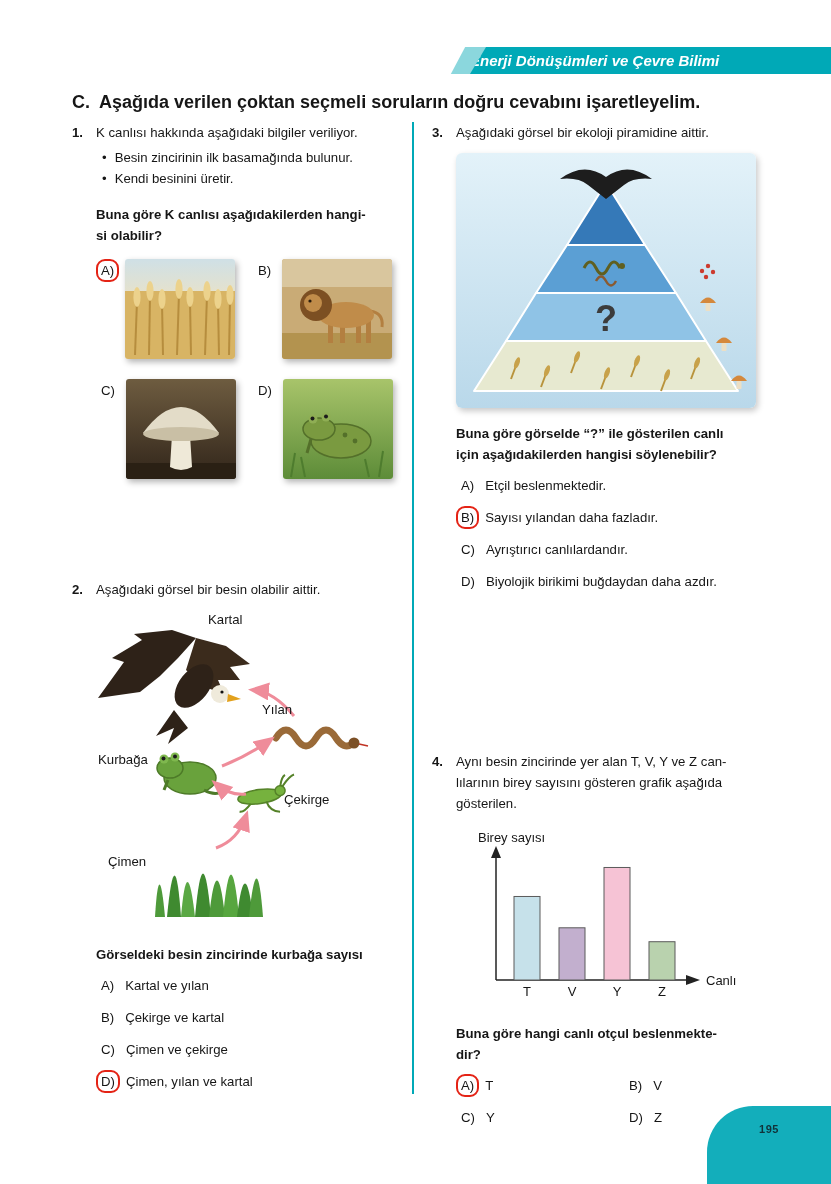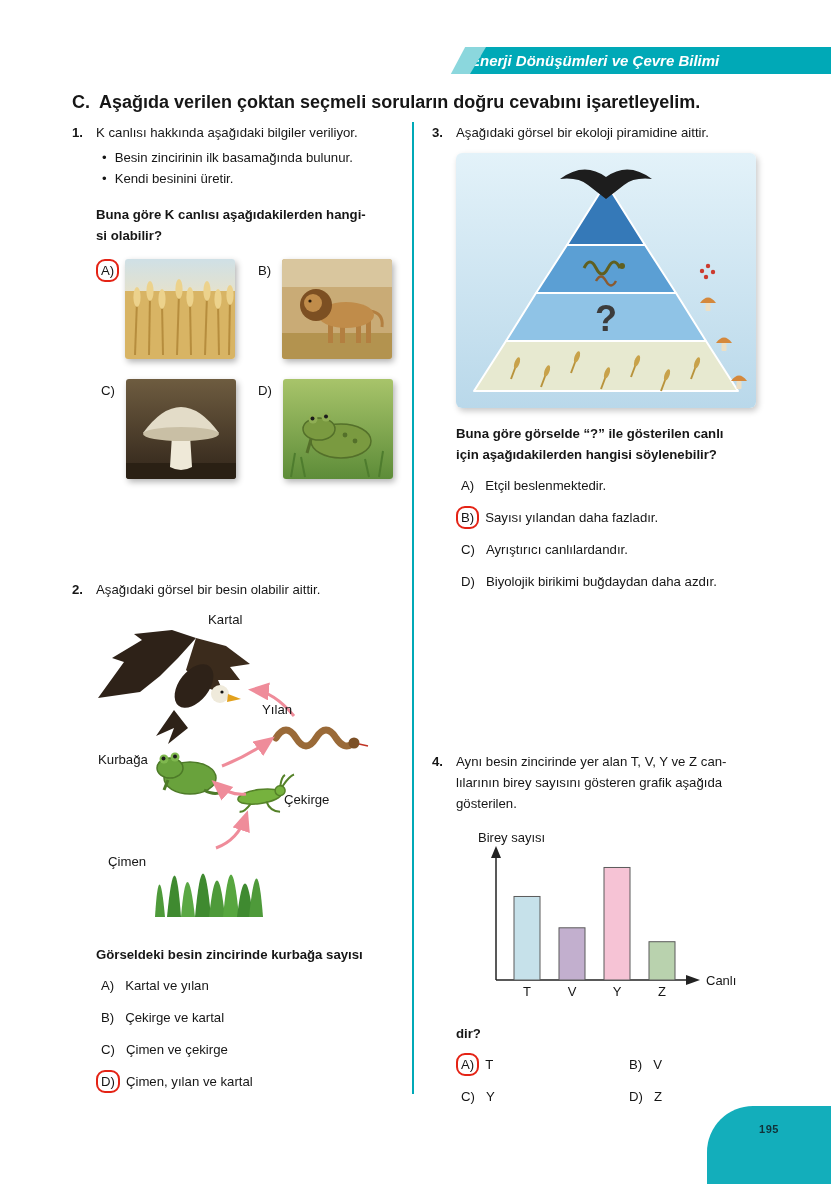--- a/index.html
+++ b/index.html
@@ -449,20 +449,21 @@
                 <text x="116" y="166" text-anchor="middle" class="tick-label">V</text>
                 <rect x="148" y="37.480000000000004" width="26" height="112.52" fill="#f6c3d5" stroke="#5a5a5a" stroke-width="1"></rect>
                 <text x="161" y="166" text-anchor="middle" class="tick-label">Y</text>
                 <rect x="193" y="111.72" width="26" height="38.28" fill="#b9d2ae" stroke="#5a5a5a" stroke-width="1"></rect>
                 <text x="206" y="166" text-anchor="middle" class="tick-label">Z</text>
               </g>
           </svg>
         </div>
 
         <div class="stem">
+          <div>Buna göre hangi canlı otçul beslenmekte-</div>
           <div>dir?</div>
         </div>
 
         <div class="opt-grid">
           <div class="opt-line" style="margin-top:0">
             <span class="opt-label sel">A)</span>
             <span>T</span>
           </div>
           <div class="opt-line" style="margin-top:0">
             <span class="opt-label">B)</span>

